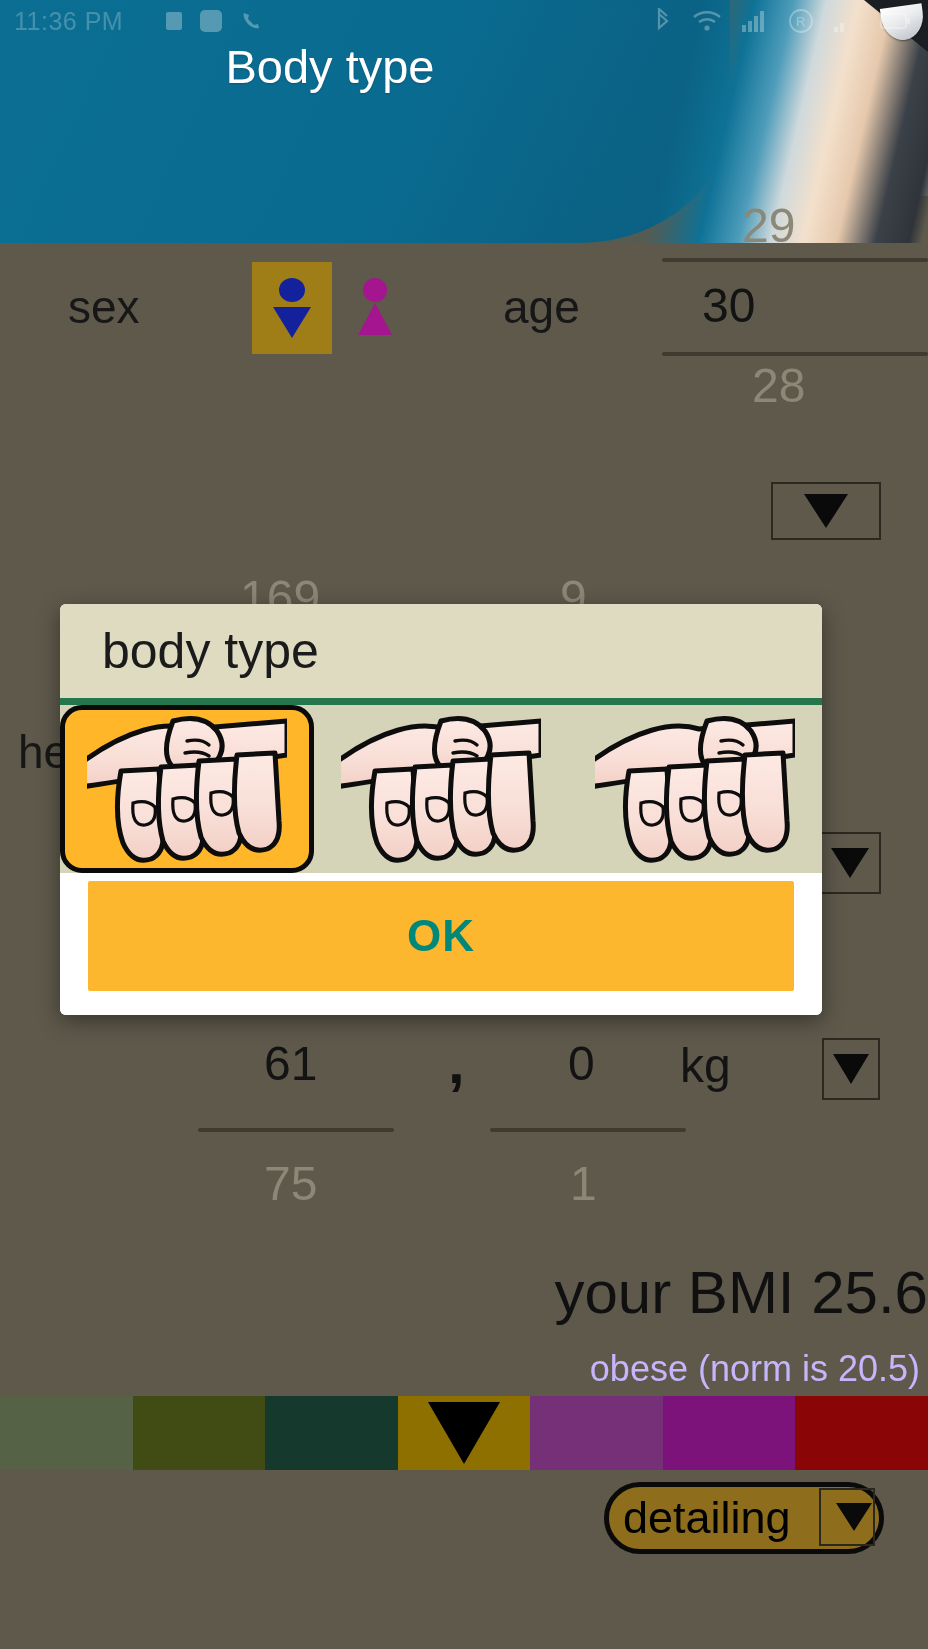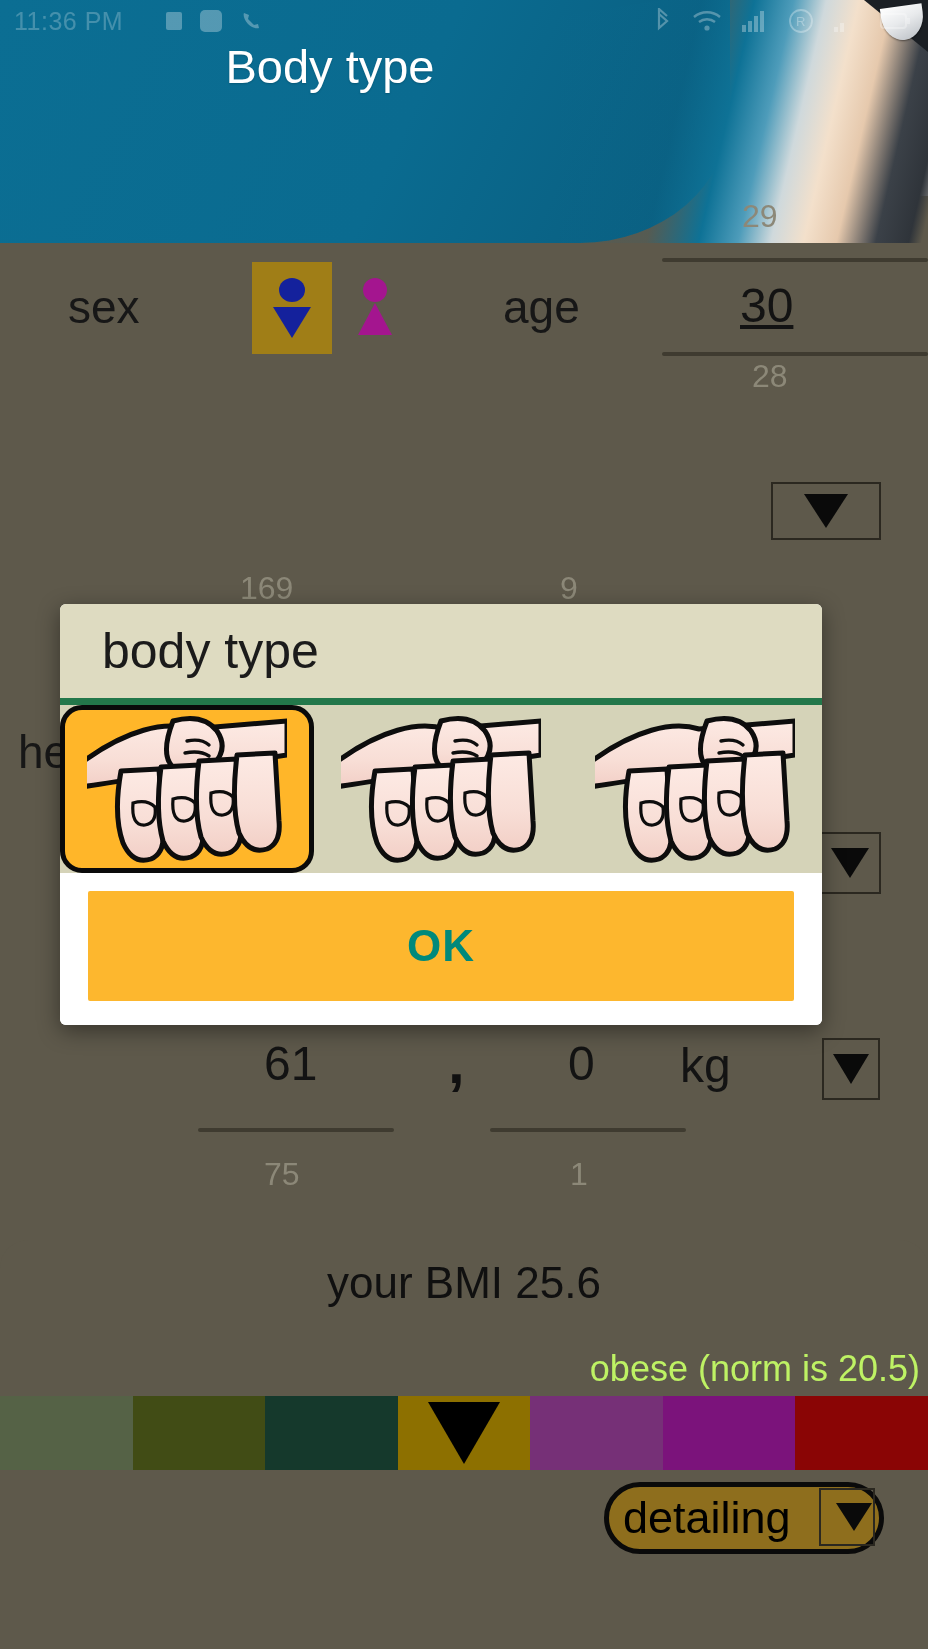--- a/index.html
+++ b/index.html
@@ -163,21 +163,21 @@
     display: flex;
     align-items: center;
     box-sizing: border-box;
   }
   .lbl {
     color: #171717;
     font-size: 46px;
   }
   .dim-num {
     color: #8c8878;
-    font-size: 32px;
+    font-size: 48px;
   }
   .spin-line {
     position: absolute;
     height: 4px;
     background: #3f3b30;
     border-radius: 2px;
   }
   .val {
     color: #131313;
     font-size: 48px;
@@ -205,21 +205,21 @@
     height: 92px;
     display: flex;
     align-items: center;
     justify-content: center;
   }
   .lbl-age { position: absolute; left: 503px; top: 18px; }
 
   
   .age-prev { position: absolute; left: 742px; top: 198px; }
   .age-line-top { left: 662px; top: 258px; width: 266px; }
-  .age-cur { position: absolute; left: 740px; top: 278px; text-decoration: underline; }
+  .age-cur { position: absolute; left: 702px; top: 278px; }
   .age-line-bot { left: 662px; top: 352px; width: 266px; }
   .age-next { position: absolute; left: 752px; top: 358px; }
 
   
   .bodytype-text {
     position: absolute;
     left: 138px;
     top: 455px;
     color: #141414;
     font-size: 50px;
@@ -262,28 +262,28 @@
     left: 0;
     top: 1240px;
     width: 928px;
     height: 155px;
     background: #5e594b;
     border-radius: 28px 28px 0 0;
   }
   .bmi-main {
     position: absolute;
     left: 0; top: 1258px; width: 928px;
-    text-align: center;
+    text-align: right;
     color: #101010;
-    font-size: 44px;
+    font-size: 60px;
   }
   .bmi-sub {
     position: absolute;
     right: 8px; top: 1348px;
-    color: #bef264;
+    color: #c4b5fd;
     font-size: 36px;
   }
 
   
   .scale {
     position: absolute;
     left: 0;
     top: 1396px;
     width: 928px;
     height: 74px;
@@ -368,21 +368,21 @@
     justify-content: center;
   }
   .hand-opt.selected {
     background: #ffb629;
     border: 5px solid #0a0a0a;
     border-radius: 22px;
   }
   .hand-opt svg { display: block; }
   .dialog-footer {
     background: #ffffff;
-    padding: 18px 28px 24px 28px;
+    padding: 8px 28px 24px 28px;
   }
   .ok-btn {
     width: 100%;
     height: 110px;
     background: #fdb72e;
     border: 0;
     border-radius: 2px;
     color: #00897b;
     font-size: 44px;
     font-weight: bold;

